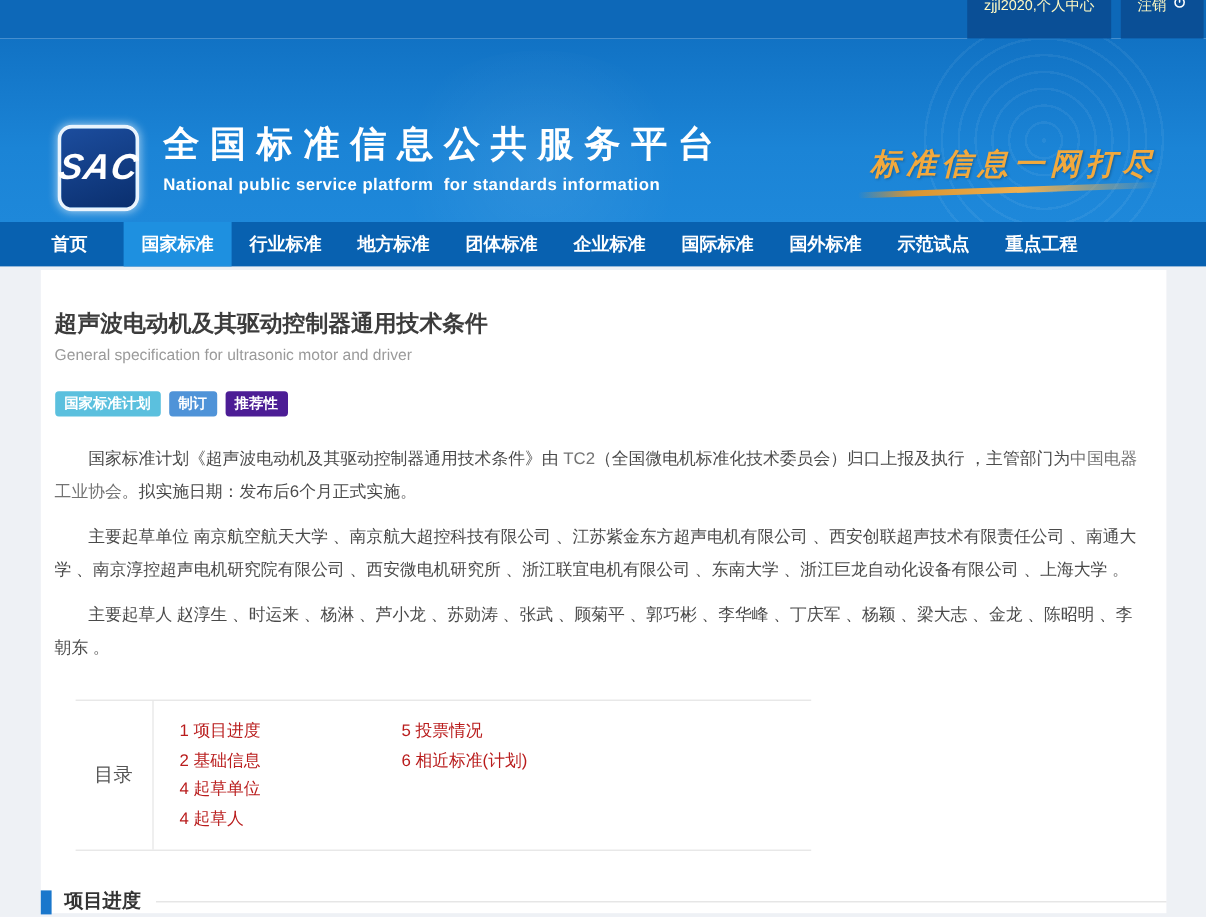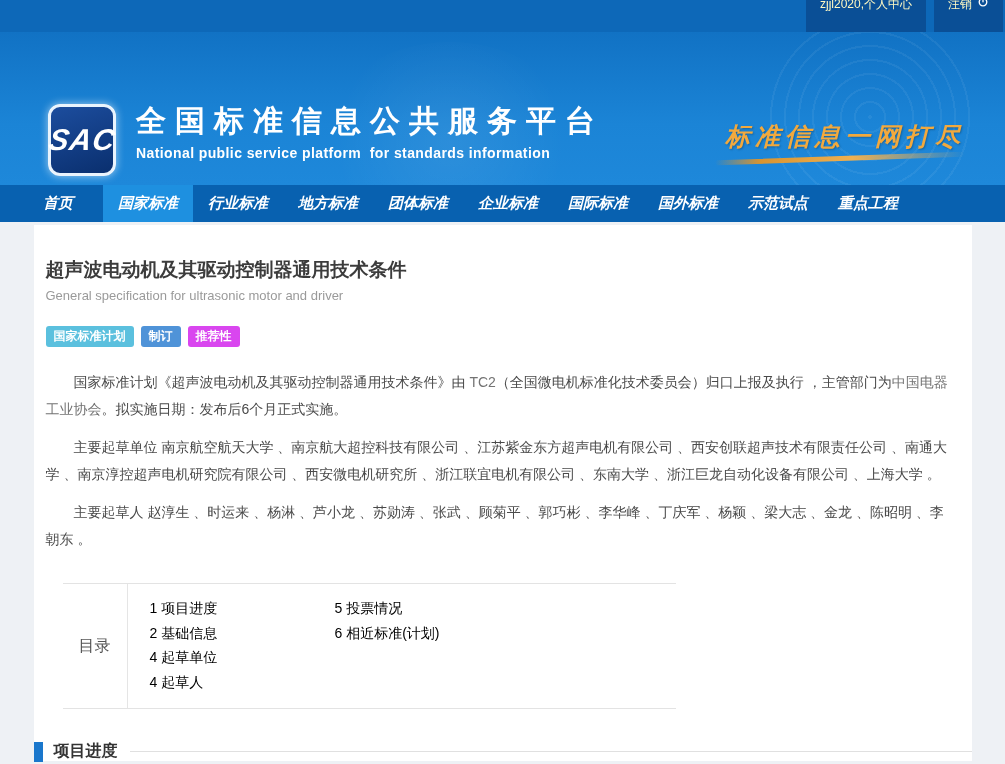--- a/index.html
+++ b/index.html
@@ -32,42 +32,42 @@
     margin-top:6px; white-space:pre; }
   .slogan-wrap { position:absolute; right:40px; top:88px; width:250px; text-align:center; }
   .slogan { color:#f2a93d; font-size:25px; font-weight:bold; font-style:italic;
     letter-spacing:5px; text-shadow:1px 1px 2px rgba(0,0,0,.25); white-space:nowrap;text-align:right; }
   .swoosh { height:5px; margin-top:3px; border-radius:3px; transform:rotate(-2deg);
     background:linear-gradient(90deg, rgba(224,154,48,0) 0%, #d89430 18%, #f0b050 55%, rgba(224,154,48,0) 100%); }
 
   
   .nav { height:37px; background:#0861b0; display:flex; padding-left:13px; }
   .nav-item { width:90px; height:37px; display:flex; align-items:center; justify-content:center;
-    color:#fff; font-size:15px; font-weight:bold; cursor:pointer;font-style:italic; }
+    color:#fff; font-size:15px; font-weight:bold; cursor:pointer; }
   .nav-item.active { background:#1e90e0; }
 
   
   .card { width:938px; margin:3px auto 0 auto; background:#fff; height:536px; }
   .article { padding:32px 14px 0 12px; }
   .art-title { font-size:19px; color:#3c3c3c; font-weight:bold; }
   .art-sub { font-size:13px; color:#9a9a9a; margin-top:5px; }
   .badges { margin-top:23px; display:flex; gap:7px; }
   .badge { color:#fff; font-size:12px; font-weight:bold; padding:2px 8px; border-radius:3px; }
   .paras { margin-top:22px; font-size:14px; color:#4a4a4a; line-height:27px; }
   .paras p { text-indent:2em; margin-bottom:11px; }
   .inline-link { color:#737373; cursor:pointer; }
 
   
   .toc { margin:30px 0 0 17px; width:613px; border-top:1px solid #e3e3e3; border-bottom:1px solid #e3e3e3;
     display:flex; }
   .toc-label { width:65px; display:flex; align-items:center; justify-content:center;
     font-size:16px; color:#555; border-right:1px solid #e5e5e5; }
   .toc-cols { display:flex; padding:12px 0 14px 22px; flex:1; }
   .toc-col { width:185px; }
-  .toc-link { display:block; font-size:14px; color:#000000; line-height:24.5px; cursor:pointer; text-decoration:none; }
+  .toc-link { display:block; font-size:14px; color:#b91c1c; line-height:24.5px; cursor:pointer; text-decoration:none; }
 
   
   .section-head { display:flex; align-items:center; margin-top:32px; }
   .section-bar { width:9px; height:20px; background:#1a77cc; }
   .section-title { font-size:16px; font-weight:bold; color:#333; margin-left:11px; }
   .section-rule { flex:1; height:1px; background:#e0e0e0; margin-left:12px; }
 </style>
 </head>
 <body>
 
@@ -117,21 +117,21 @@
   <div class="nav-item">重点工程</div>
 </div>
 
 <div class="card">
   <div class="article">
     <div class="art-title">超声波电动机及其驱动控制器通用技术条件</div>
     <div class="art-sub">General specification for ultrasonic motor and driver</div>
     <div class="badges">
       <span class="badge" style="background: rgb(91, 192, 222);">国家标准计划</span>
       <span class="badge" style="background: rgb(79, 147, 216);">制订</span>
-      <span class="badge" style="background: #d946ef;">推荐性</span>
+      <span class="badge" style="background: #4c1d95;">推荐性</span>
     </div>
 
     <div class="paras">
       <p><span>国家标准计划《超声波电动机及其驱动控制器通用技术条件》由 </span><span class="inline-link">TC2</span><span>（全国微电机标准化技术委员会）归口上报及执行 ，主管部门为</span><span class="inline-link">中国电器工业协会</span><span>。拟实施日期：发布后6个月正式实施。</span></p>
       <p>主要起草单位 南京航空航天大学 、南京航大超控科技有限公司 、江苏紫金东方超声电机有限公司 、西安创联超声技术有限责任公司 、南通大学 、南京淳控超声电机研究院有限公司 、西安微电机研究所 、浙江联宜电机有限公司 、东南大学 、浙江巨龙自动化设备有限公司 、上海大学 。</p>
       <p>主要起草人 赵淳生 、时运来 、杨淋 、芦小龙 、苏勋涛 、张武 、顾菊平 、郭巧彬 、李华峰 、丁庆军 、杨颖 、梁大志 、金龙 、陈昭明 、李朝东 。</p>
     </div>
 
     <div class="toc">
       <div class="toc-label">目录</div>

